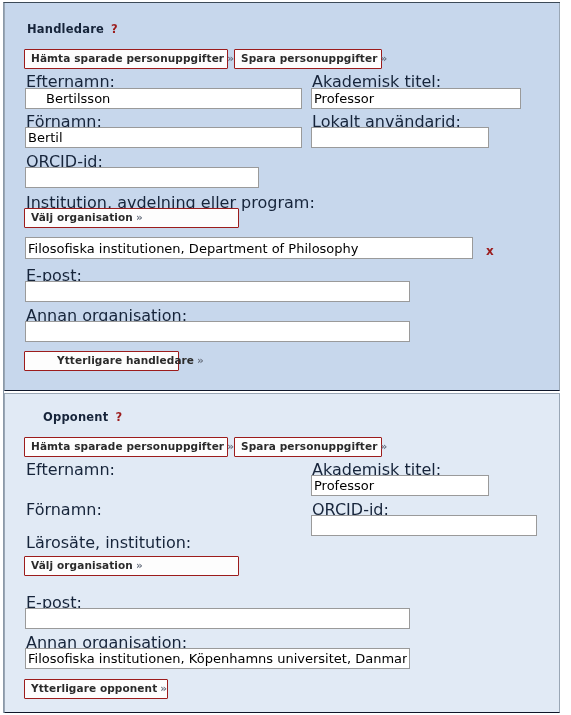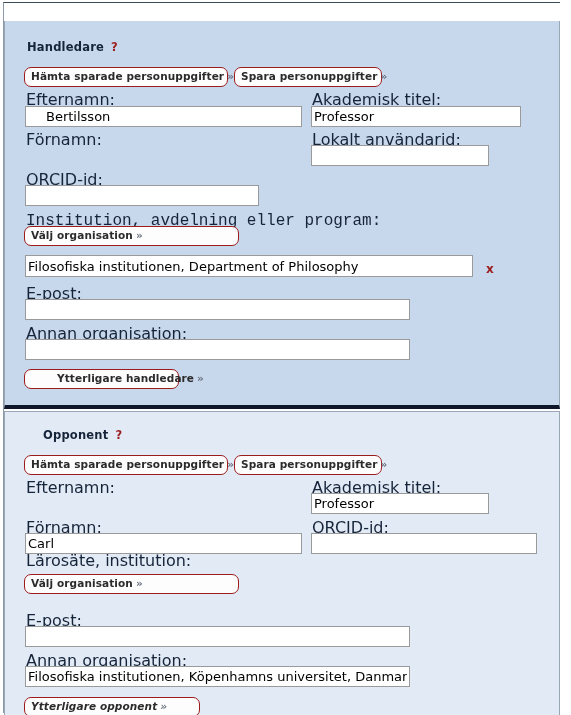--- a/index.html
+++ b/index.html
@@ -35,22 +35,21 @@
     background: #ffffff;
   }
 
   
   .panel {
     position: absolute;
     left: 0px;
     box-sizing: border-box;
     border-left: 1px solid #9aa7b5;
     border-right: 1px solid #9aa7b5;
-    border-bottom: 4px solid #0f172a;
-    margin-top: 18px;
+    border-bottom: 1px solid #0f172a;
   }
   .panel-supervisor {
     top: 0px;
     width: 556px;
     height: 388px;
     background: #c7d7ec;
   }
   .panel-opponent {
     top: 390px;
     width: 556px;
@@ -91,21 +90,21 @@
     border: 1px solid #9c1c1c;
     color: #2b2b2b;
     font-size: 10.5px;
     font-weight: bold;
     font-family: "DejaVu Sans", "Liberation Sans", sans-serif;
     letter-spacing: 0.1px;
     padding: 2px 6px 3px 6px;
     line-height: 13px;
     white-space: nowrap;
     cursor: pointer;
-    border-radius: 7px;
+    border-radius: 1px;
     text-align: left;
   }
   .btn .chev {
     color: #6a7280;
     font-weight: bold;
     margin-left: 3px;
   }
 
   
   .fld-label {
@@ -160,28 +159,29 @@
 
       <button class="btn" style="left:229px; top:46px; width:148px;"><span>Spara personuppgifter</span><span class="chev">»</span></button>
 
       <div class="fld-label" style="left:21px; top:73px;">Efternamn:</div>
       <input class="txt" style="left: 20px; top: 85px; width: 277px; padding-left: 20px;" type="text" value="Bertilsson">
 
       <div class="fld-label" style="left:307px; top:73px;">Akademisk titel:</div>
       <input class="txt" style="left: 306px; top: 85px; width: 210px;" type="text" value="Professor">
 
       <div class="fld-label" style="left:21px; top:113px;">Förnamn:</div>
+      <input class="txt" style="left: 20px; top: 124px; width: 277px;" type="text" value="Bertil">
 
       <div class="fld-label" style="left:307px; top:113px;">Lokalt användarid:</div>
       <input class="txt" style="left: 306px; top: 124px; width: 178px;" type="text" value="">
 
       <div class="fld-label" style="left:21px; top:153px;">ORCID-id:</div>
       <input class="txt" style="left: 20px; top: 164px; width: 234px;" type="text" value="">
 
-      <div class="fld-label" style="left:21px; top:194px;font-family:Liberation Mono, monospace;">Institution, avdelning eller program:</div>
+      <div class="fld-label" style="left:21px; top:194px;">Institution, avdelning eller program:</div>
       <button class="btn" style="left:19px; top:205px; width:215px;"><span>Välj organisation</span><span class="chev">»</span></button>
 
       <input class="txt tall" style="left: 20px; top: 234px; width: 448px;" type="text" value="Filosofiska institutionen, Department of Philosophy">
       <span class="remove-x" style="left:481px; top:242px;">x</span>
 
       <div class="fld-label" style="left:21px; top:267px;">E-post:</div>
       <input class="txt" style="left: 20px; top: 278px; width: 385px;" type="text" value="">
 
       <div class="fld-label" style="left:21px; top:307px;">Annan organisation:</div>
       <input class="txt" style="left: 20px; top: 318px; width: 385px;" type="text" value="">
@@ -201,34 +201,33 @@
       <button class="btn" style="left:19px; top:43px; width:204px;"><span>Hämta sparade personuppgifter</span><span class="chev">»</span></button>
 
       <button class="btn" style="left:229px; top:43px; width:148px;"><span>Spara personuppgifter</span><span class="chev">»</span></button>
 
       <div class="fld-label" style="left:21px; top:70px;">Efternamn:</div>
 
       <div class="fld-label" style="left:307px; top:70px;">Akademisk titel:</div>
       <input class="txt" style="left: 306px; top: 81px; width: 178px;" type="text" value="Professor">
 
       <div class="fld-label" style="left:21px; top:110px;">Förnamn:</div>
-      <input class="txt" style="left: 20px; top: 121px; width: 277px;" type="text" value="Carl">
 
       <div class="fld-label" style="left:307px; top:110px;">ORCID-id:</div>
       <input class="txt" style="left: 306px; top: 121px; width: 226px;" type="text" value="">
 
       <div class="fld-label" style="left:21px; top:143px;">Lärosäte, institution:</div>
       <button class="btn" style="left:19px; top:162px; width:215px;"><span>Välj organisation</span><span class="chev">»</span></button>
 
       <div class="fld-label" style="left:21px; top:203px;">E-post:</div>
       <input class="txt" style="left: 20px; top: 214px; width: 385px;" type="text" value="">
 
       <div class="fld-label" style="left:21px; top:243px;">Annan organisation:</div>
       <input class="txt" style="left: 20px; top: 254px; width: 385px;" type="text" value="Filosofiska institutionen, Köpenhamns universitet, Danmark">
 
-      <button class="btn" style="left:19px; top:285px; width:176px;font-style:italic;"><span>Ytterligare opponent</span><span class="chev">»</span></button>
+      <button class="btn" style="left:19px; top:285px; width:144px;"><span>Ytterligare opponent</span><span class="chev">»</span></button>
 
     </div>
   </div>
 
 </div>
 
 <div class="right-gutter"></div>
 
 </body></html>

